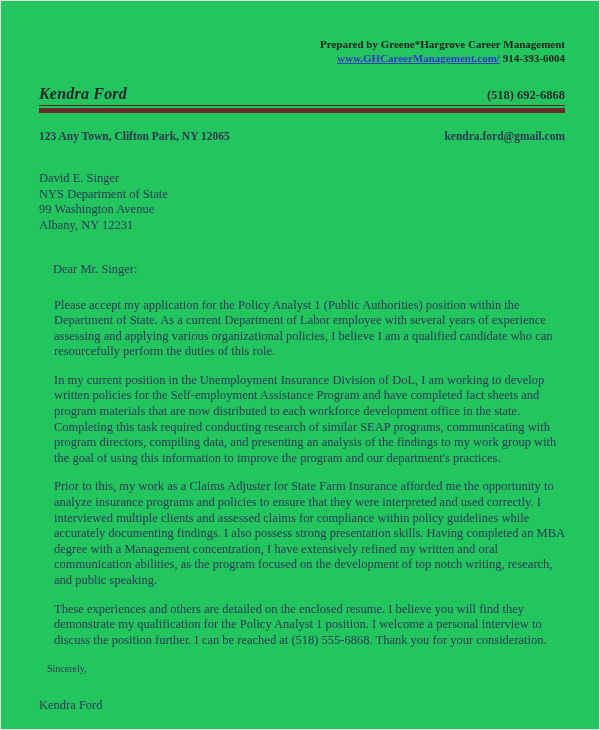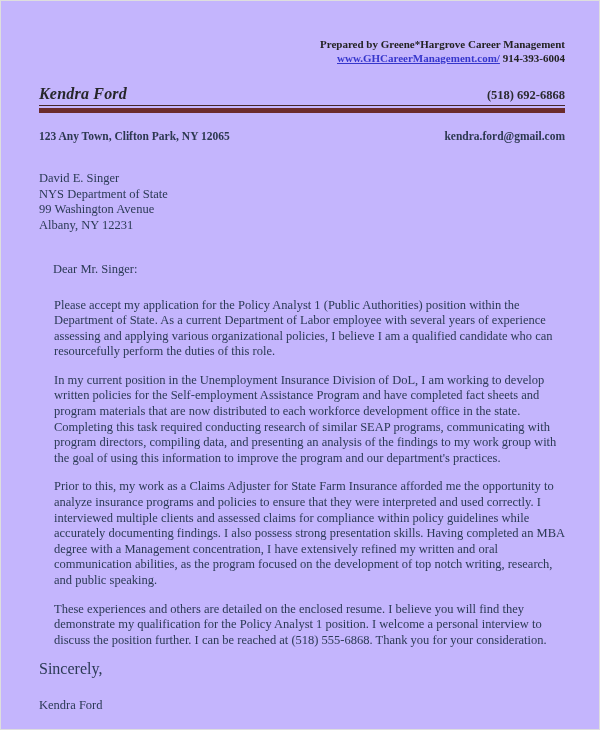--- a/index.html
+++ b/index.html
@@ -4,21 +4,21 @@
 <style>
   html, body {
     margin: 0;
     padding: 0;
     background: #ffffff;
   }
   .page {
     width: 600px;
     height: 730px;
     box-sizing: border-box;
-    background: #c4b5fd;
+    background: #22c55e;
     border: 1px solid #dedede;
     padding: 36px 34px 0 38px;
     overflow: hidden;
     font-family: "Liberation Serif", serif;
     color: #2b3a55;
     position: relative;
   }
 
   
   .prepared {
@@ -87,22 +87,22 @@
   }
 
   .body-par {
     margin: 0 0 13px 15px;
     font-size: 12.5px;
     line-height: 15.6px;
     text-align: left;
   }
 
   .valediction {
-    margin: 0;
-    font-size: 16px;
+    margin: 8px;
+    font-size: 10px;
     line-height: 15.5px;
   }
   .signature {
     margin: 21px 0 0 0;
     font-size: 12.5px;
     line-height: 15.5px;
   }
 </style>
 </head>
 <body>

